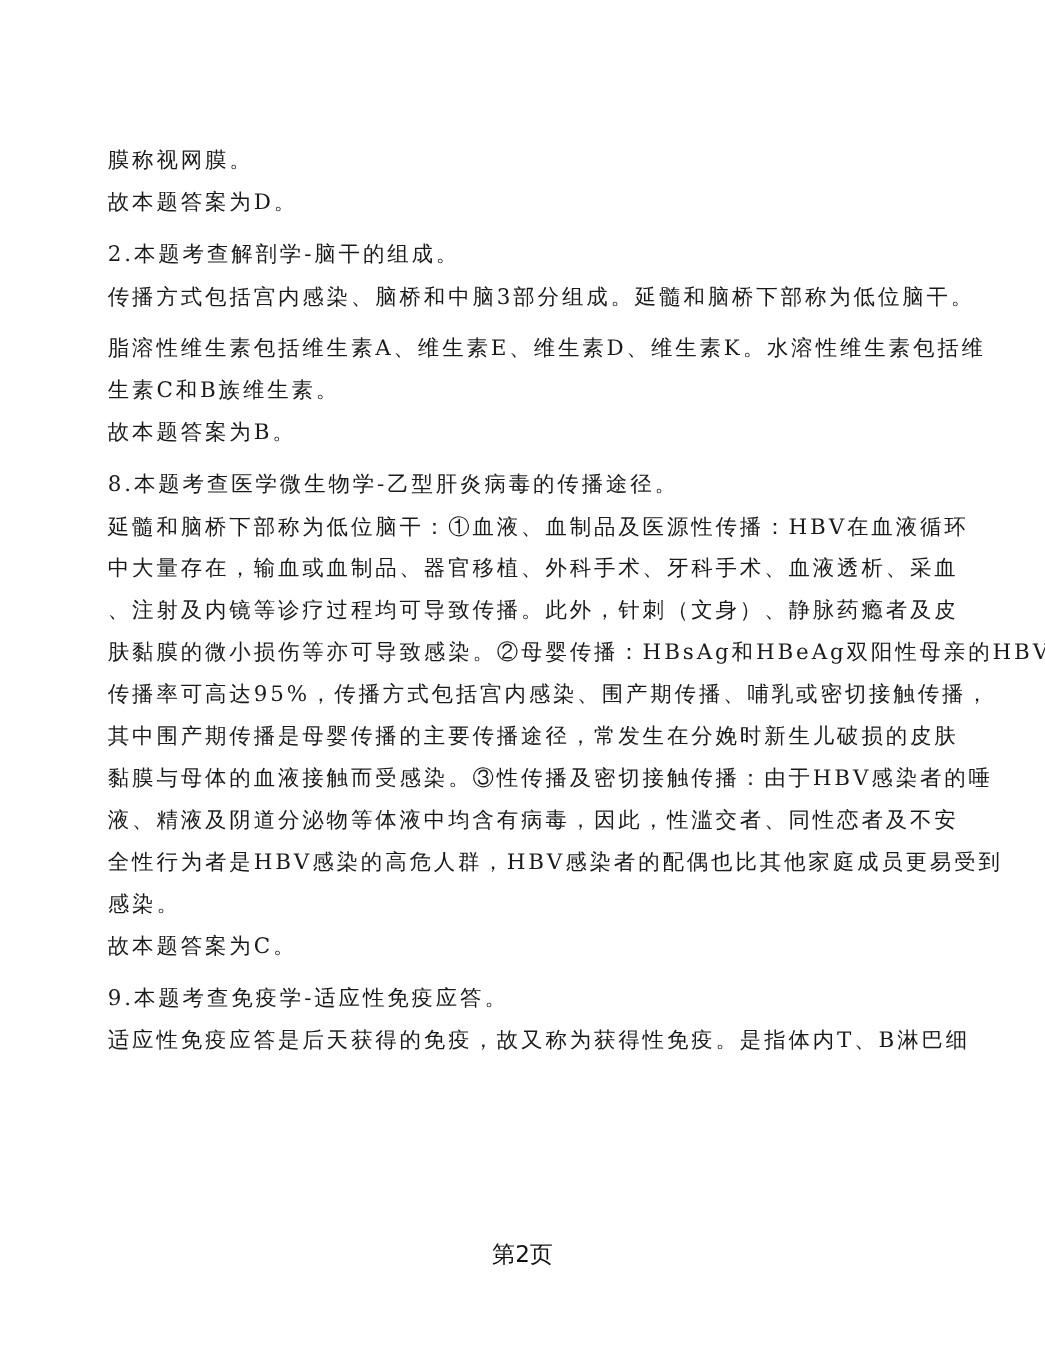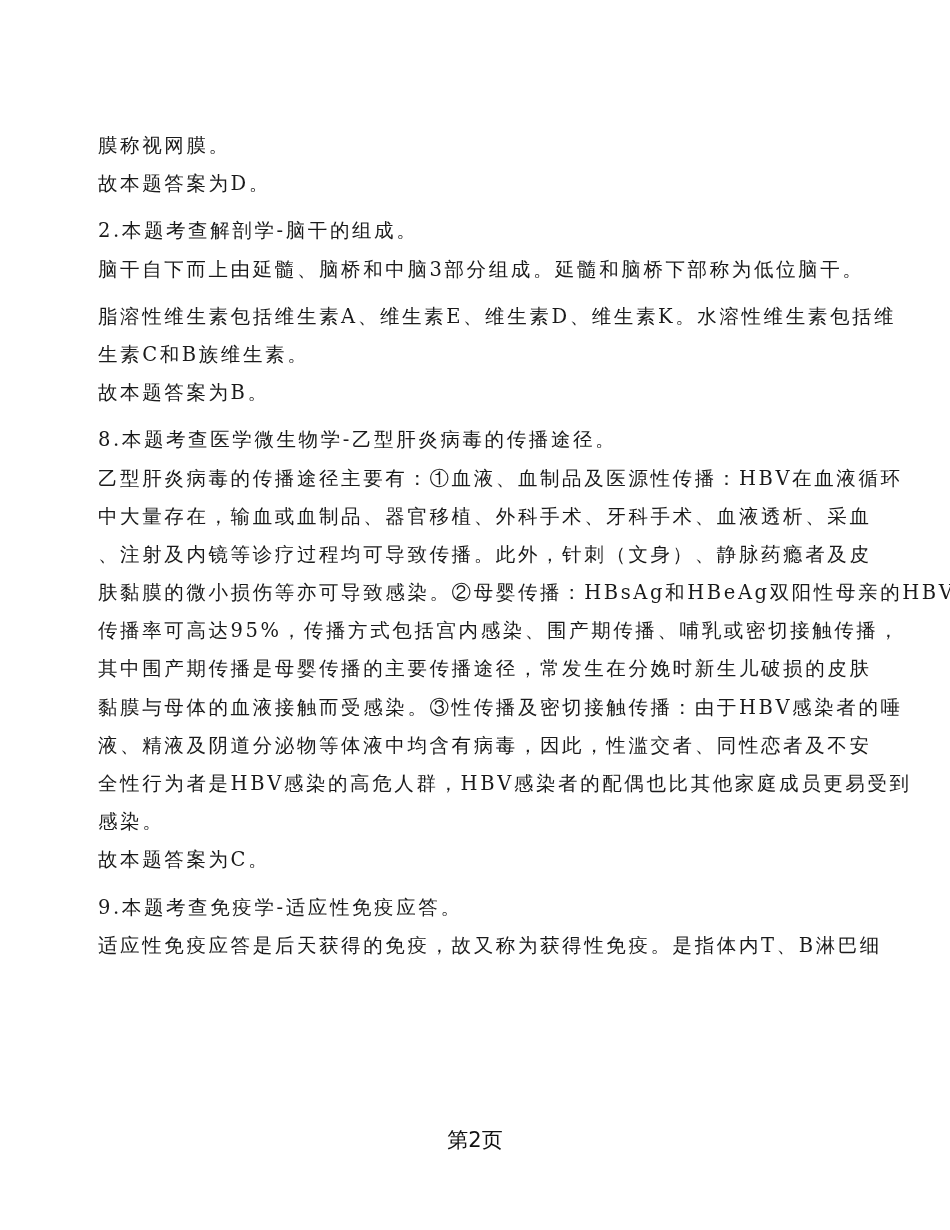--- a/index.html
+++ b/index.html
@@ -15,30 +15,30 @@
 </head>
 <body>
 
 <div class="content">
   <div class="block">
     <div class="line">膜称视网膜。</div>
     <div class="line">故本题答案为D。</div>
   </div>
   <div class="block">
     <div class="line">2.本题考查解剖学-脑干的组成。</div>
-    <div class="line">脑干自下而上由延髓、脑桥和中脑3部分组成。延髓和脑桥下部称为低位脑干。</div>
+    <div class="line">传播方式包括宫内感染、脑桥和中脑3部分组成。延髓和脑桥下部称为低位脑干。</div>
   </div>
   <div class="block">
     <div class="line">脂溶性维生素包括维生素A、维生素E、维生素D、维生素K。水溶性维生素包括维</div>
     <div class="line">生素C和B族维生素。</div>
     <div class="line">故本题答案为B。</div>
   </div>
   <div class="block">
     <div class="line">8.本题考查医学微生物学-乙型肝炎病毒的传播途径。</div>
-    <div class="line">乙型肝炎病毒的传播途径主要有：①血液、血制品及医源性传播：HBV在血液循环</div>
+    <div class="line">延髓和脑桥下部称为低位脑干：①血液、血制品及医源性传播：HBV在血液循环</div>
     <div class="line">中大量存在，输血或血制品、器官移植、外科手术、牙科手术、血液透析、采血</div>
     <div class="line">、注射及内镜等诊疗过程均可导致传播。此外，针刺（文身）、静脉药瘾者及皮</div>
     <div class="line">肤黏膜的微小损伤等亦可导致感染。②母婴传播：HBsAg和HBeAg双阳性母亲的HBV</div>
     <div class="line">传播率可高达95%，传播方式包括宫内感染、围产期传播、哺乳或密切接触传播，</div>
     <div class="line">其中围产期传播是母婴传播的主要传播途径，常发生在分娩时新生儿破损的皮肤</div>
     <div class="line">黏膜与母体的血液接触而受感染。③性传播及密切接触传播：由于HBV感染者的唾</div>
     <div class="line">液、精液及阴道分泌物等体液中均含有病毒，因此，性滥交者、同性恋者及不安</div>
     <div class="line">全性行为者是HBV感染的高危人群，HBV感染者的配偶也比其他家庭成员更易受到</div>
     <div class="line">感染。</div>
     <div class="line">故本题答案为C。</div>

